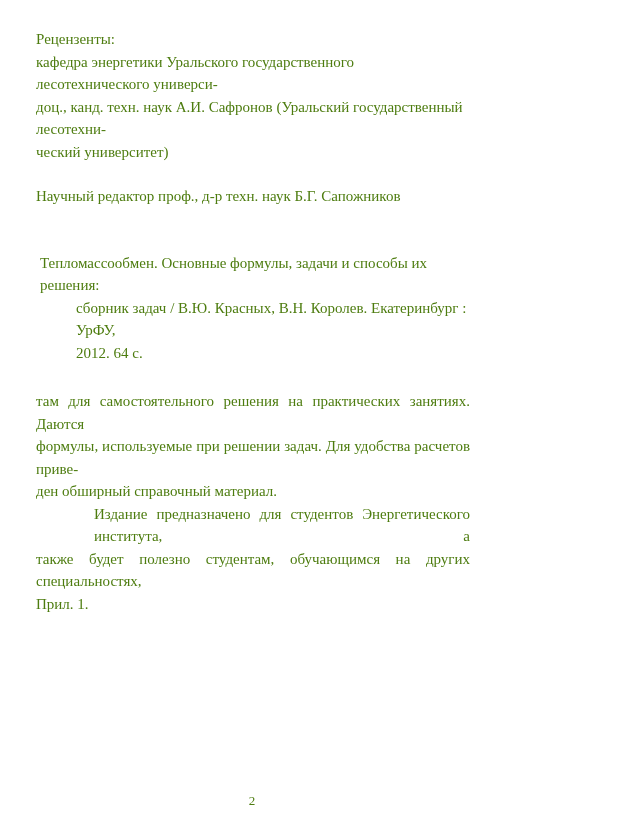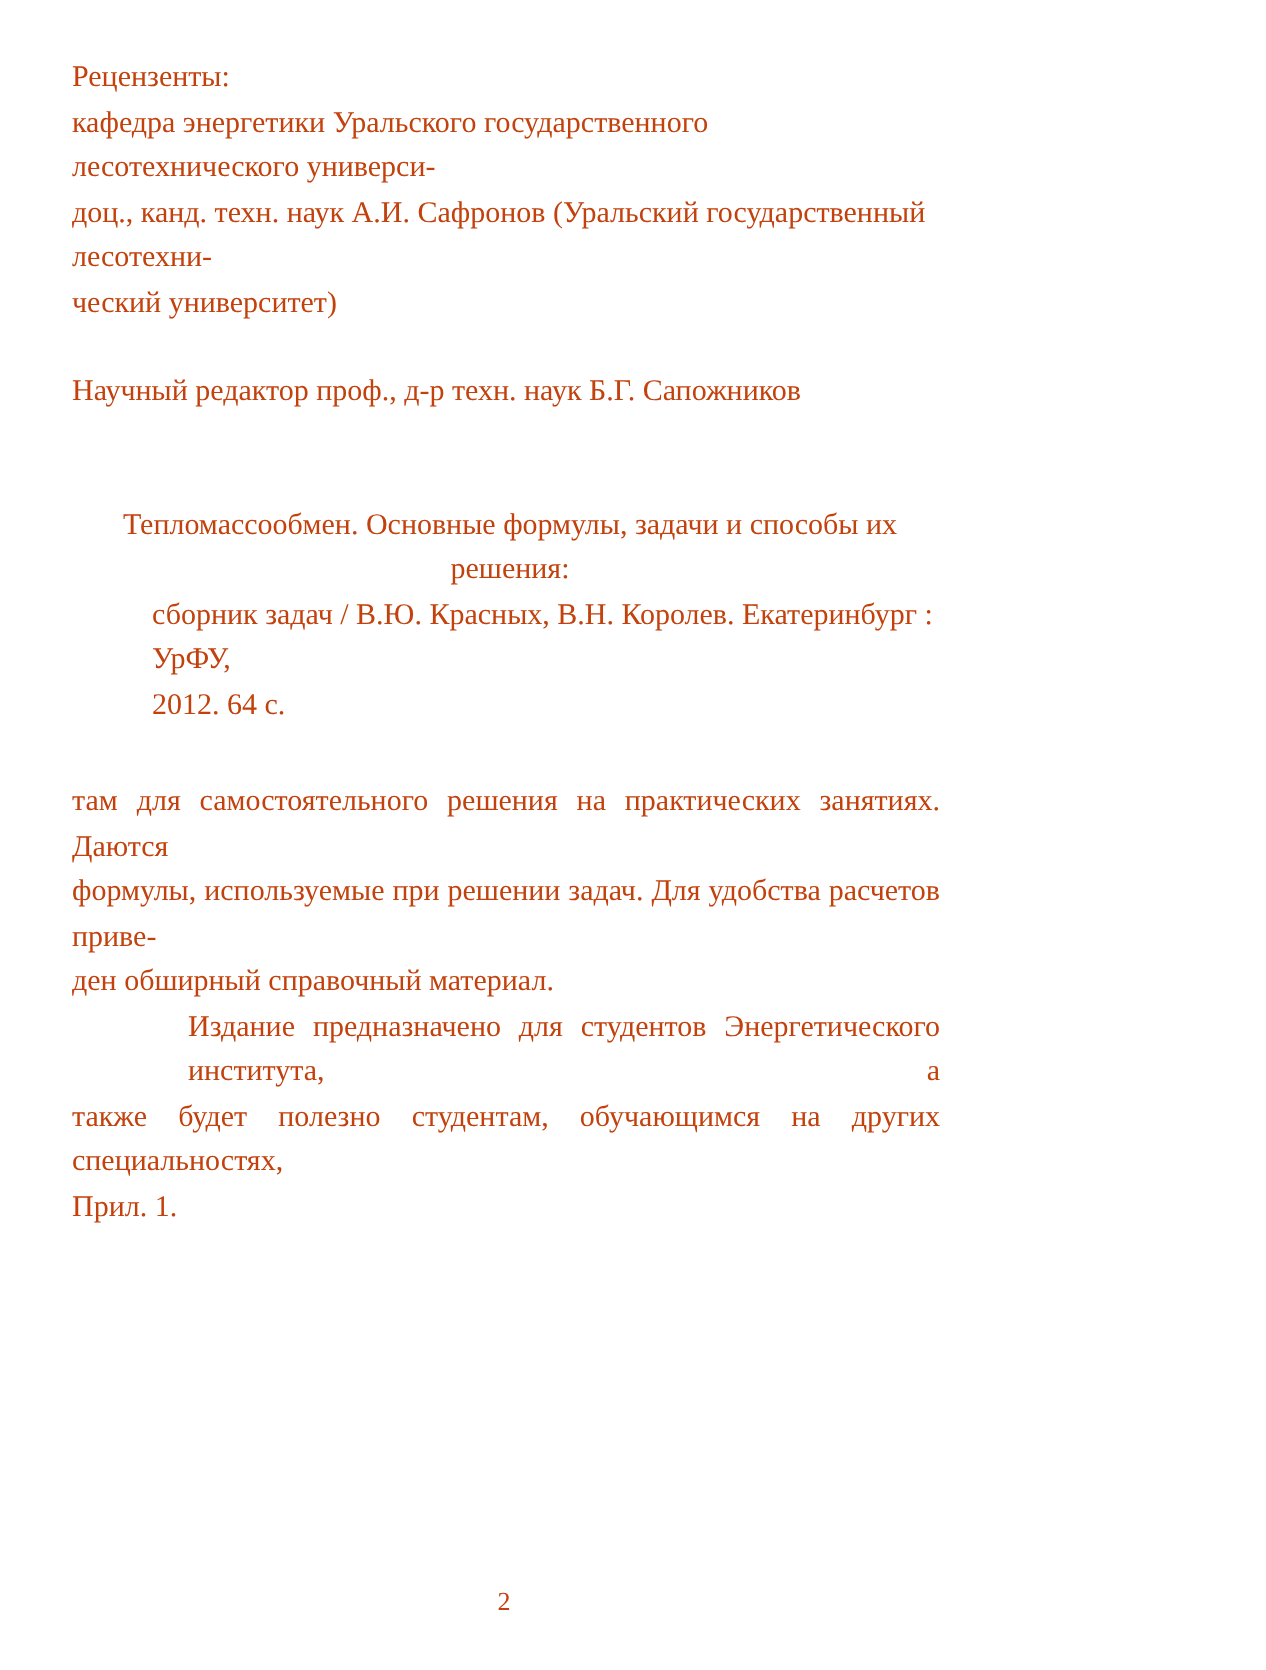--- a/index.html
+++ b/index.html
@@ -7,21 +7,21 @@
     padding: 0;
     background: #ffffff;
   }
   .page {
     position: relative;
     width: 504px;
     height: 835px;
     background: #ffffff;
     font-family: "Liberation Serif", serif;
     font-size: 15px;
-    color: #c2410c;
+    color: #4d7c0f;
     overflow: hidden;
   }
   .content {
     position: absolute;
     left: 36px;
     right: 34px;
     top: 28px;
   }
   .line {
     line-height: 22.5px;
@@ -32,21 +32,21 @@
     text-align: justify;
     text-align-last: justify;
   }
   .sp22 { height: 22px; }
   .sp44 { height: 44px; }
   .sp26 { height: 26px; }
   .bib-author {
     font-weight: bold;
     margin-left: 40px;
   }
-  .bib-first { margin-left: 4px; text-align: center; }
+  .bib-first { margin-left: 4px; }
   .bib-cont  { margin-left: 40px; }
   .para-indent { padding-left: 58px; }
   .page-number {
     position: absolute;
     bottom: 26px;
     left: 0;
     width: 100%;
     text-align: center;
     font-size: 13px;
     line-height: 16px;

